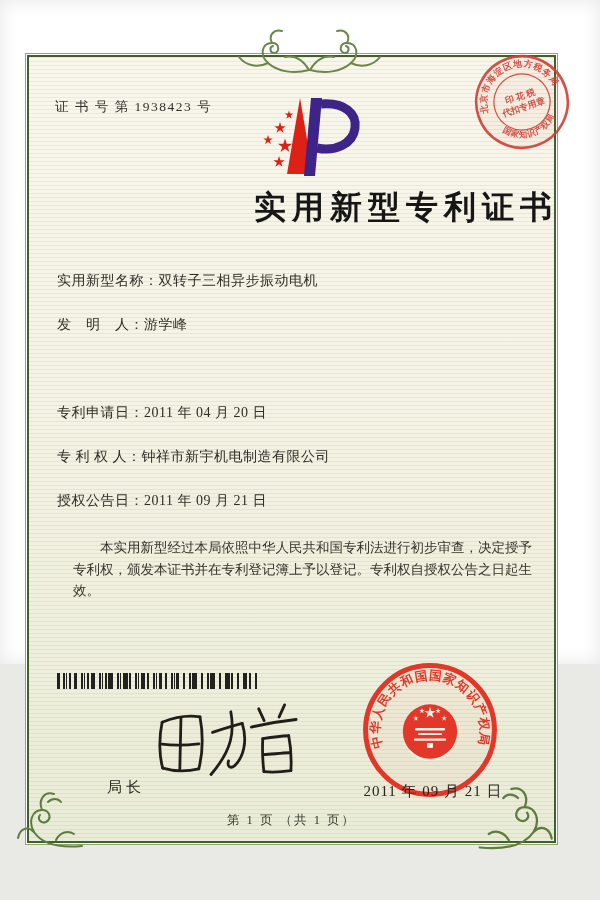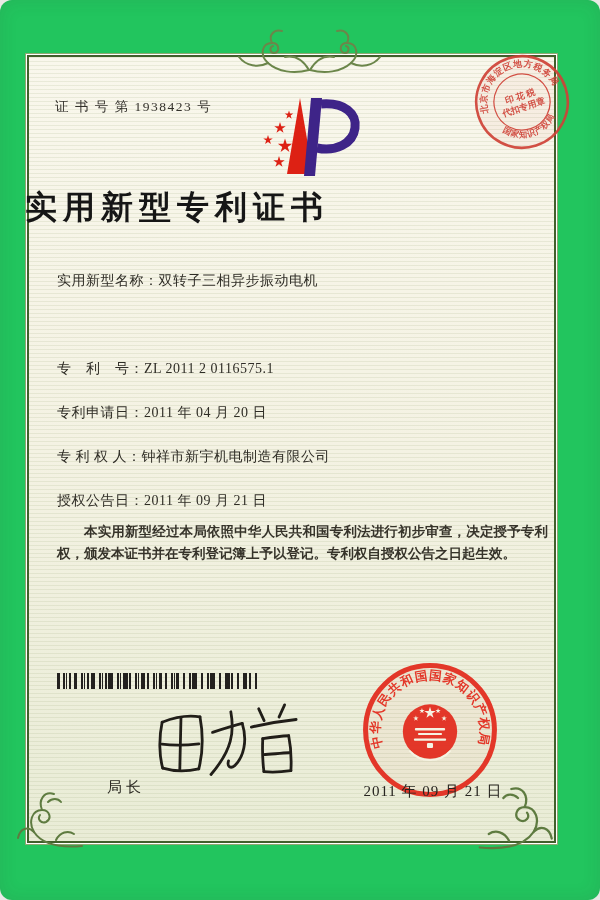--- a/index.html
+++ b/index.html
@@ -2,24 +2,23 @@
 <html><head>
 <meta charset="utf-8">
 <style>
   html,body{margin:0;padding:0;}
   body{
     width:600px;height:900px;overflow:hidden;
     font-family:"Liberation Serif","DejaVu Serif",serif;
     background:#e9e9e6;
   }
   .photo{
-    position:relative;width:600px;height:900px;
-    background:#22c55e;
+    position:relative;width:600px;height:664px;
+    background:#ffffff;
     box-shadow:inset 0 0 18px rgba(60,60,55,0.12);
-    border-radius:12px;
   }
   .frame{
     position:absolute;left:25px;top:53px;width:533px;height:792px;
     box-sizing:border-box;border:1px solid #8fa871;padding:1px;
     background:#fff;z-index:1;
   }
   .frame-inner{
     width:100%;height:100%;box-sizing:border-box;
     border:2px solid #41602b;
     background:
@@ -27,33 +26,33 @@
       linear-gradient(180deg,#f9f7ec 0%,#f4f2e3 50%,#e9ecd6 100%);
   }
   .cert-no{
     position:absolute;left:55px;top:98px;z-index:2;
     font-size:13.5px;color:#33312b;letter-spacing:1.5px;
   }
   .logo{position:absolute;left:227px;top:92px;z-index:2;}
   .tax-stamp{position:absolute;left:470px;top:50px;z-index:3;opacity:0.92;}
   .title{
     position:absolute;left:25px;width:533px;top:186px;z-index:2;
-    text-align:left;font-size:32px;font-weight:bold;color:#161616;
+    text-align:right;font-size:32px;font-weight:bold;color:#161616;
     letter-spacing:6px;
   }
   .field-row{
     position:absolute;left:57px;z-index:2;
     font-size:14px;color:#2f2d26;letter-spacing:0.5px;white-space:nowrap;
   }
   .paragraphs{
     position:absolute;left:57px;top:521px;width:491px;z-index:2;
     font-size:13.5px;line-height:21.5px;color:#36332a;
     text-align:justify;
   }
-  .paragraphs p{margin:0;text-indent:2em;font-weight:bold;}
+  .paragraphs p{margin:16px;text-indent:2em;}
   .barcode{
     position:absolute;left:57px;top:673px;width:204px;height:16px;z-index:2;
     background:
       repeating-linear-gradient(90deg,#23211e 0 2px,rgba(0,0,0,0) 2px 6px),
       repeating-linear-gradient(90deg,#23211e 0 1px,rgba(0,0,0,0) 1px 9px),
       repeating-linear-gradient(90deg,#23211e 0 3px,rgba(0,0,0,0) 3px 17px);
   }
   .sig-title{
     position:absolute;left:107px;top:742px;z-index:2;
     font-size:15px;color:#2b2922;letter-spacing:4px;margin-top:36px;
@@ -149,22 +148,22 @@
       <text x="50" y="47" text-anchor="middle" font-size="8.5" font-weight="bold">印 花 税</text>
       <text x="50" y="58" text-anchor="middle" font-size="8.5" font-weight="bold">代扣专用章</text>
     </g>
   </svg>
 
   <div class="title">实用新型专利证书</div>
 
   <div class="field-row" style="top:272px">
     <span>实用新型名称：</span><span>双转子三相异步振动电机</span>
   </div>
-  <div class="field-row" style="top:360px">
-    <span>专　利　号：</span><span>ZL 2011 2 0116575.1</span>
+  <div class="field-row" style="top:316px">
+    <span>发　明　人：</span><span>游学峰</span>
   </div>
   <div class="field-row" style="top:404px">
     <span>专利申请日：</span><span>2011 年 04 月 20 日</span>
   </div>
   <div class="field-row" style="top:448px">
     <span>专 利 权 人：</span><span>钟祥市新宇机电制造有限公司</span>
   </div>
   <div class="field-row" style="top:492px">
     <span>授权公告日：</span><span>2011 年 09 月 21 日</span>
   </div>
@@ -215,14 +214,15 @@
         <rect x="57.5" y="70.5" width="30" height="2.4" rx="1"></rect>
         <rect x="60.5" y="75.5" width="24" height="2" rx="1"></rect>
         <rect x="56.5" y="81" width="32" height="2.2" rx="1"></rect>
         <rect x="69.5" y="85.5" width="6" height="5" rx="1"></rect>
       </g>
       <path d="M52,93 A27,27 0 0 0 93,93" fill="none" stroke="#f6f4e4" stroke-width="1.6"></path>
     </g>
   </svg>
   <div class="seal-date">2011 年 09 月 21 日</div>
 
+  <div class="footer">第 1 页 （共 1 页）</div>
 
 </div>
 
 </body></html>

